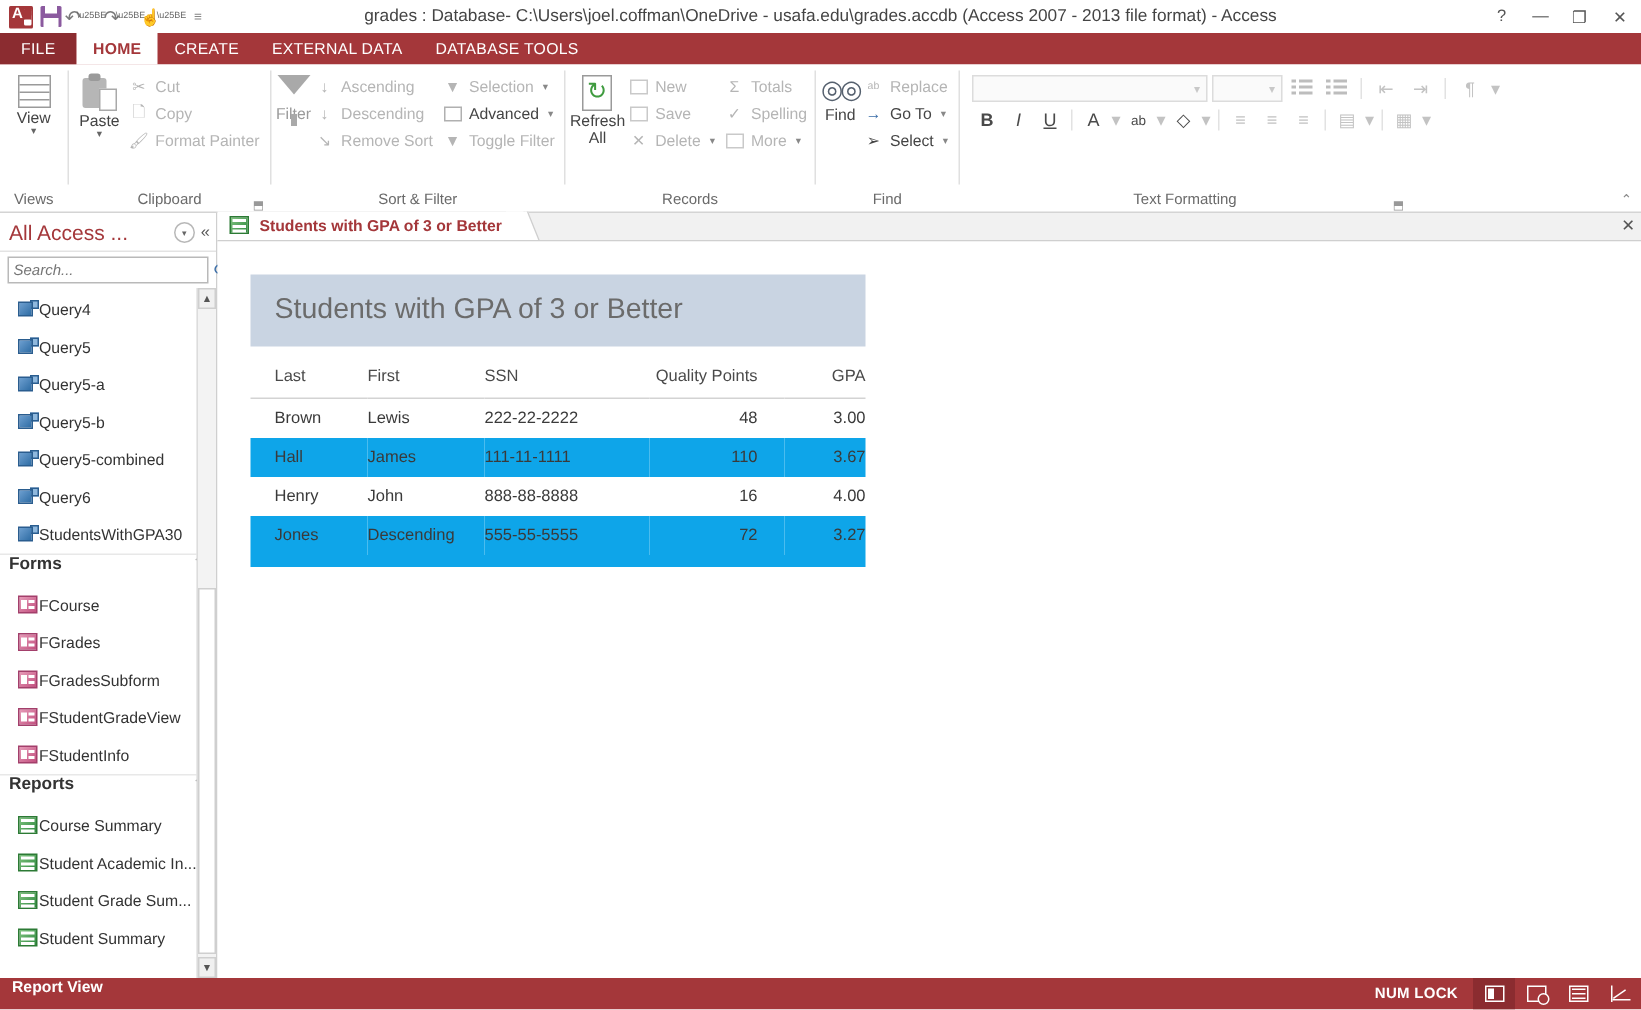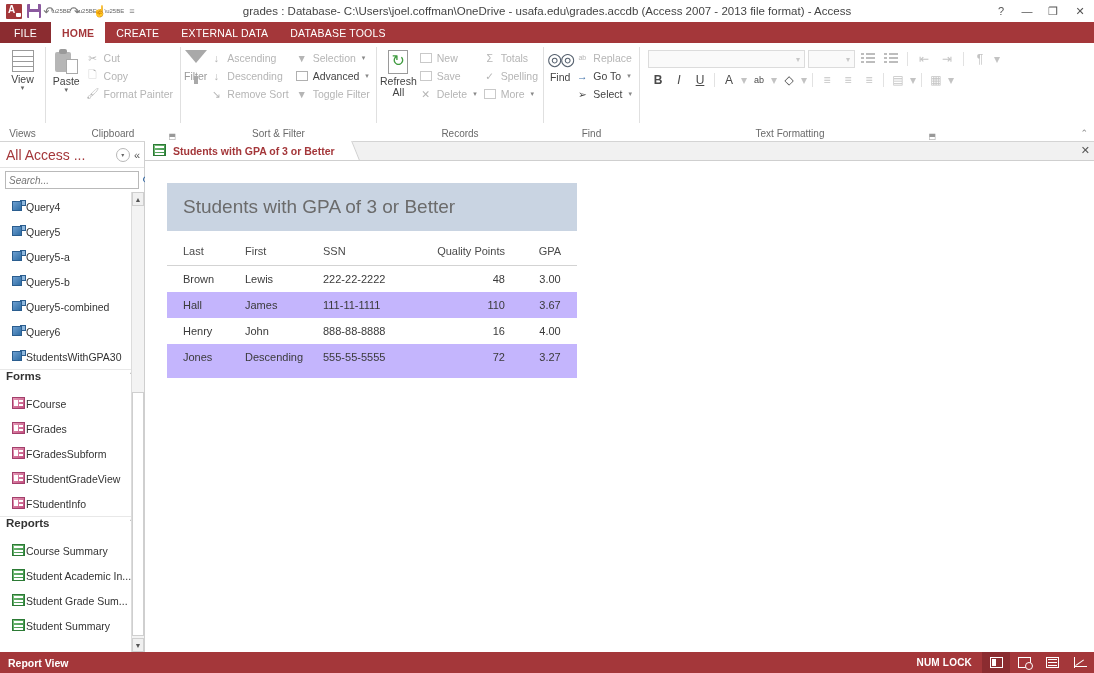--- a/index.html
+++ b/index.html
@@ -242,32 +242,32 @@
     width: 410px; height: 48px; background: #c9d4e2; display:flex; align-items:center;
     padding-left: 16px;
   }
   .report-title { font-size: 19px; color: #6b6b6b; font-weight: normal; }
   .report-table { width: 410px; border-collapse: collapse; }
   .report-table th {
     font-size: 11px; font-weight: normal; color: #4a4a4a; text-align: left;
     padding: 14px 0 8px 0; border-bottom: 1px solid #d3d3d3;
   }
   .report-table td { font-size: 11px; color: #3a3a3a; padding: 7px 0; }
-  .report-table tr.alt td { background: #c4b5fd; }
+  .report-table tr.alt td { background: #0ea5e9; }
   .report-table .c-last { width: 78px; padding-left: 16px; }
   .report-table .c-first { width: 78px; }
   .report-table .c-ssn { width: 110px; }
   .report-table .c-qp { width: 90px; text-align: right; padding-right: 18px; }
-  .report-table .c-gpa { width: 54px; text-align: center; }
+  .report-table .c-gpa { width: 54px; text-align: right; }
   .report-table th.c-qp { text-align: right; padding-right: 18px; }
   .report-table tr.spacer td { height: 8px; padding:0; }
 
   
   .statusbar {
-    height: 21px; background: #a4373a; display: flex; align-items: center;
+    height: 21px; background: #a4373a; display: flex; 
     flex: 0 0 21px; color: #ffffff; font-size: 10.5px; padding-left: 8px;
   }
   .status-left { font-weight: bold; }
   .status-right { margin-left:auto; display:flex; align-items:center; height: 21px; }
   .numlock { font-weight: bold; font-size: 10px; padding: 0 10px; letter-spacing:.2px;}
   .viewbtn {
     width: 28px; height: 21px; display:flex; align-items:center; justify-content:center;
     color:#fff; font-size: 12px;
   }
   .viewbtn.active { background: #8b2c30; }

